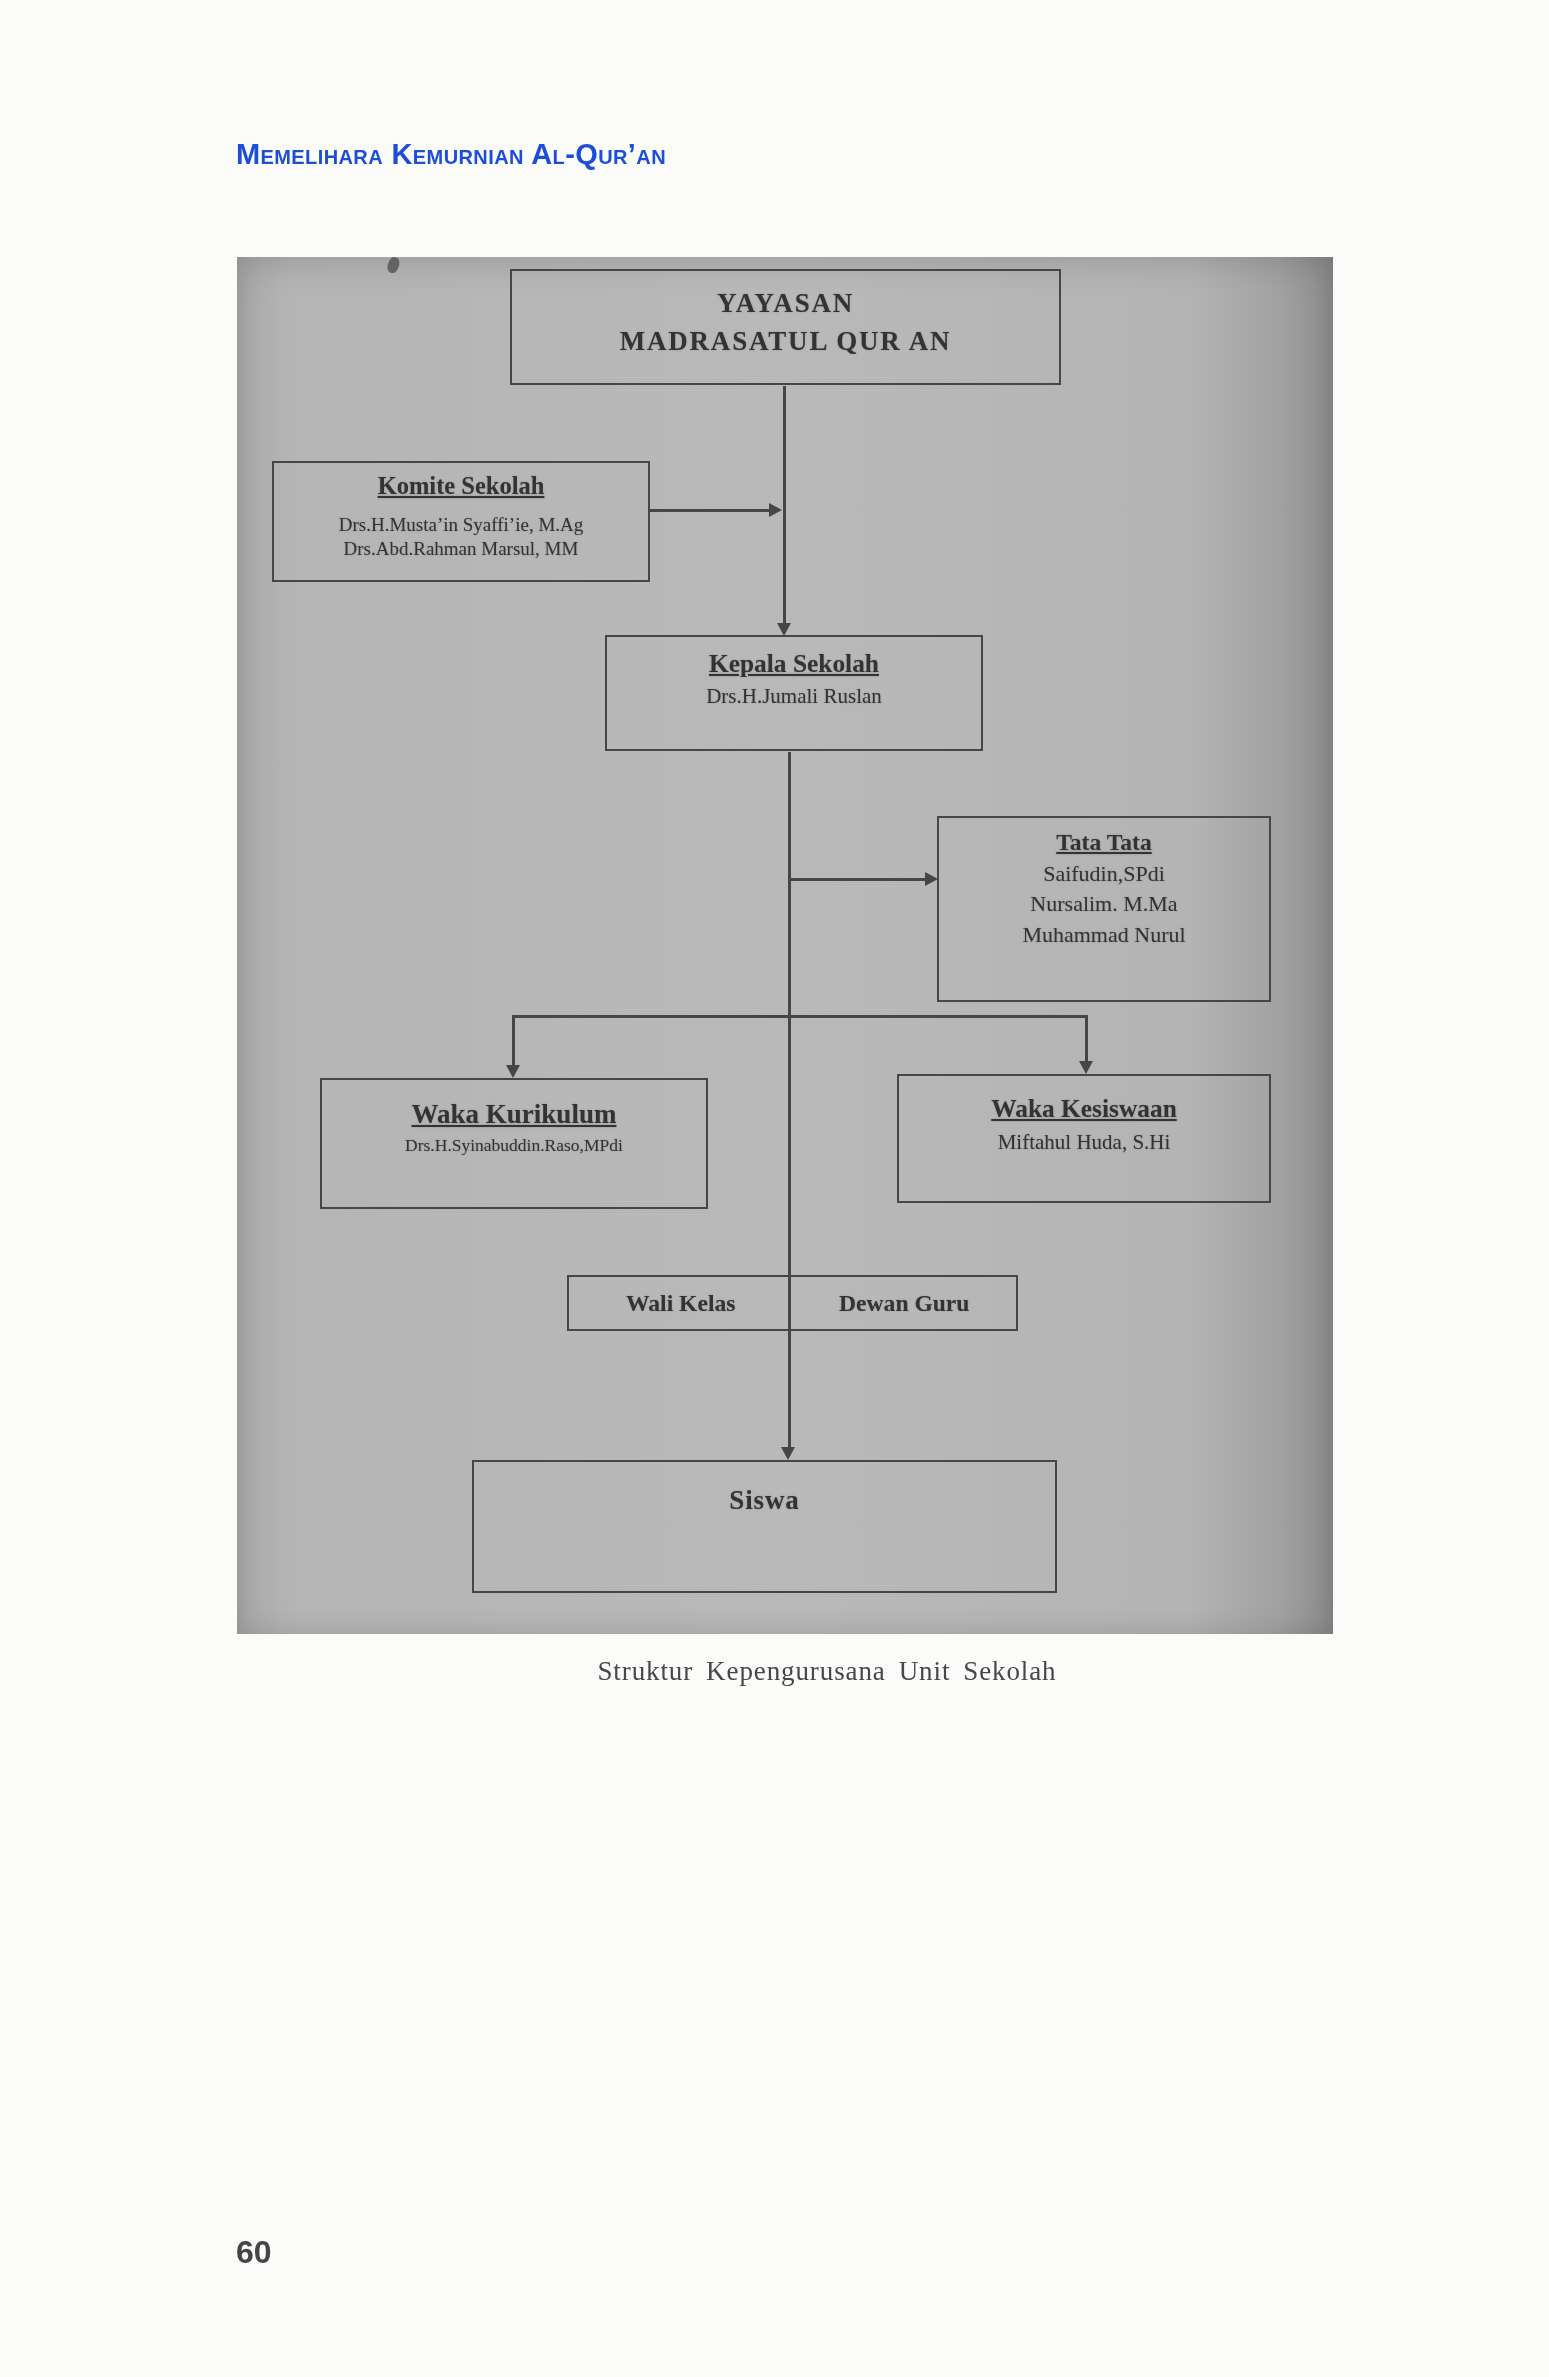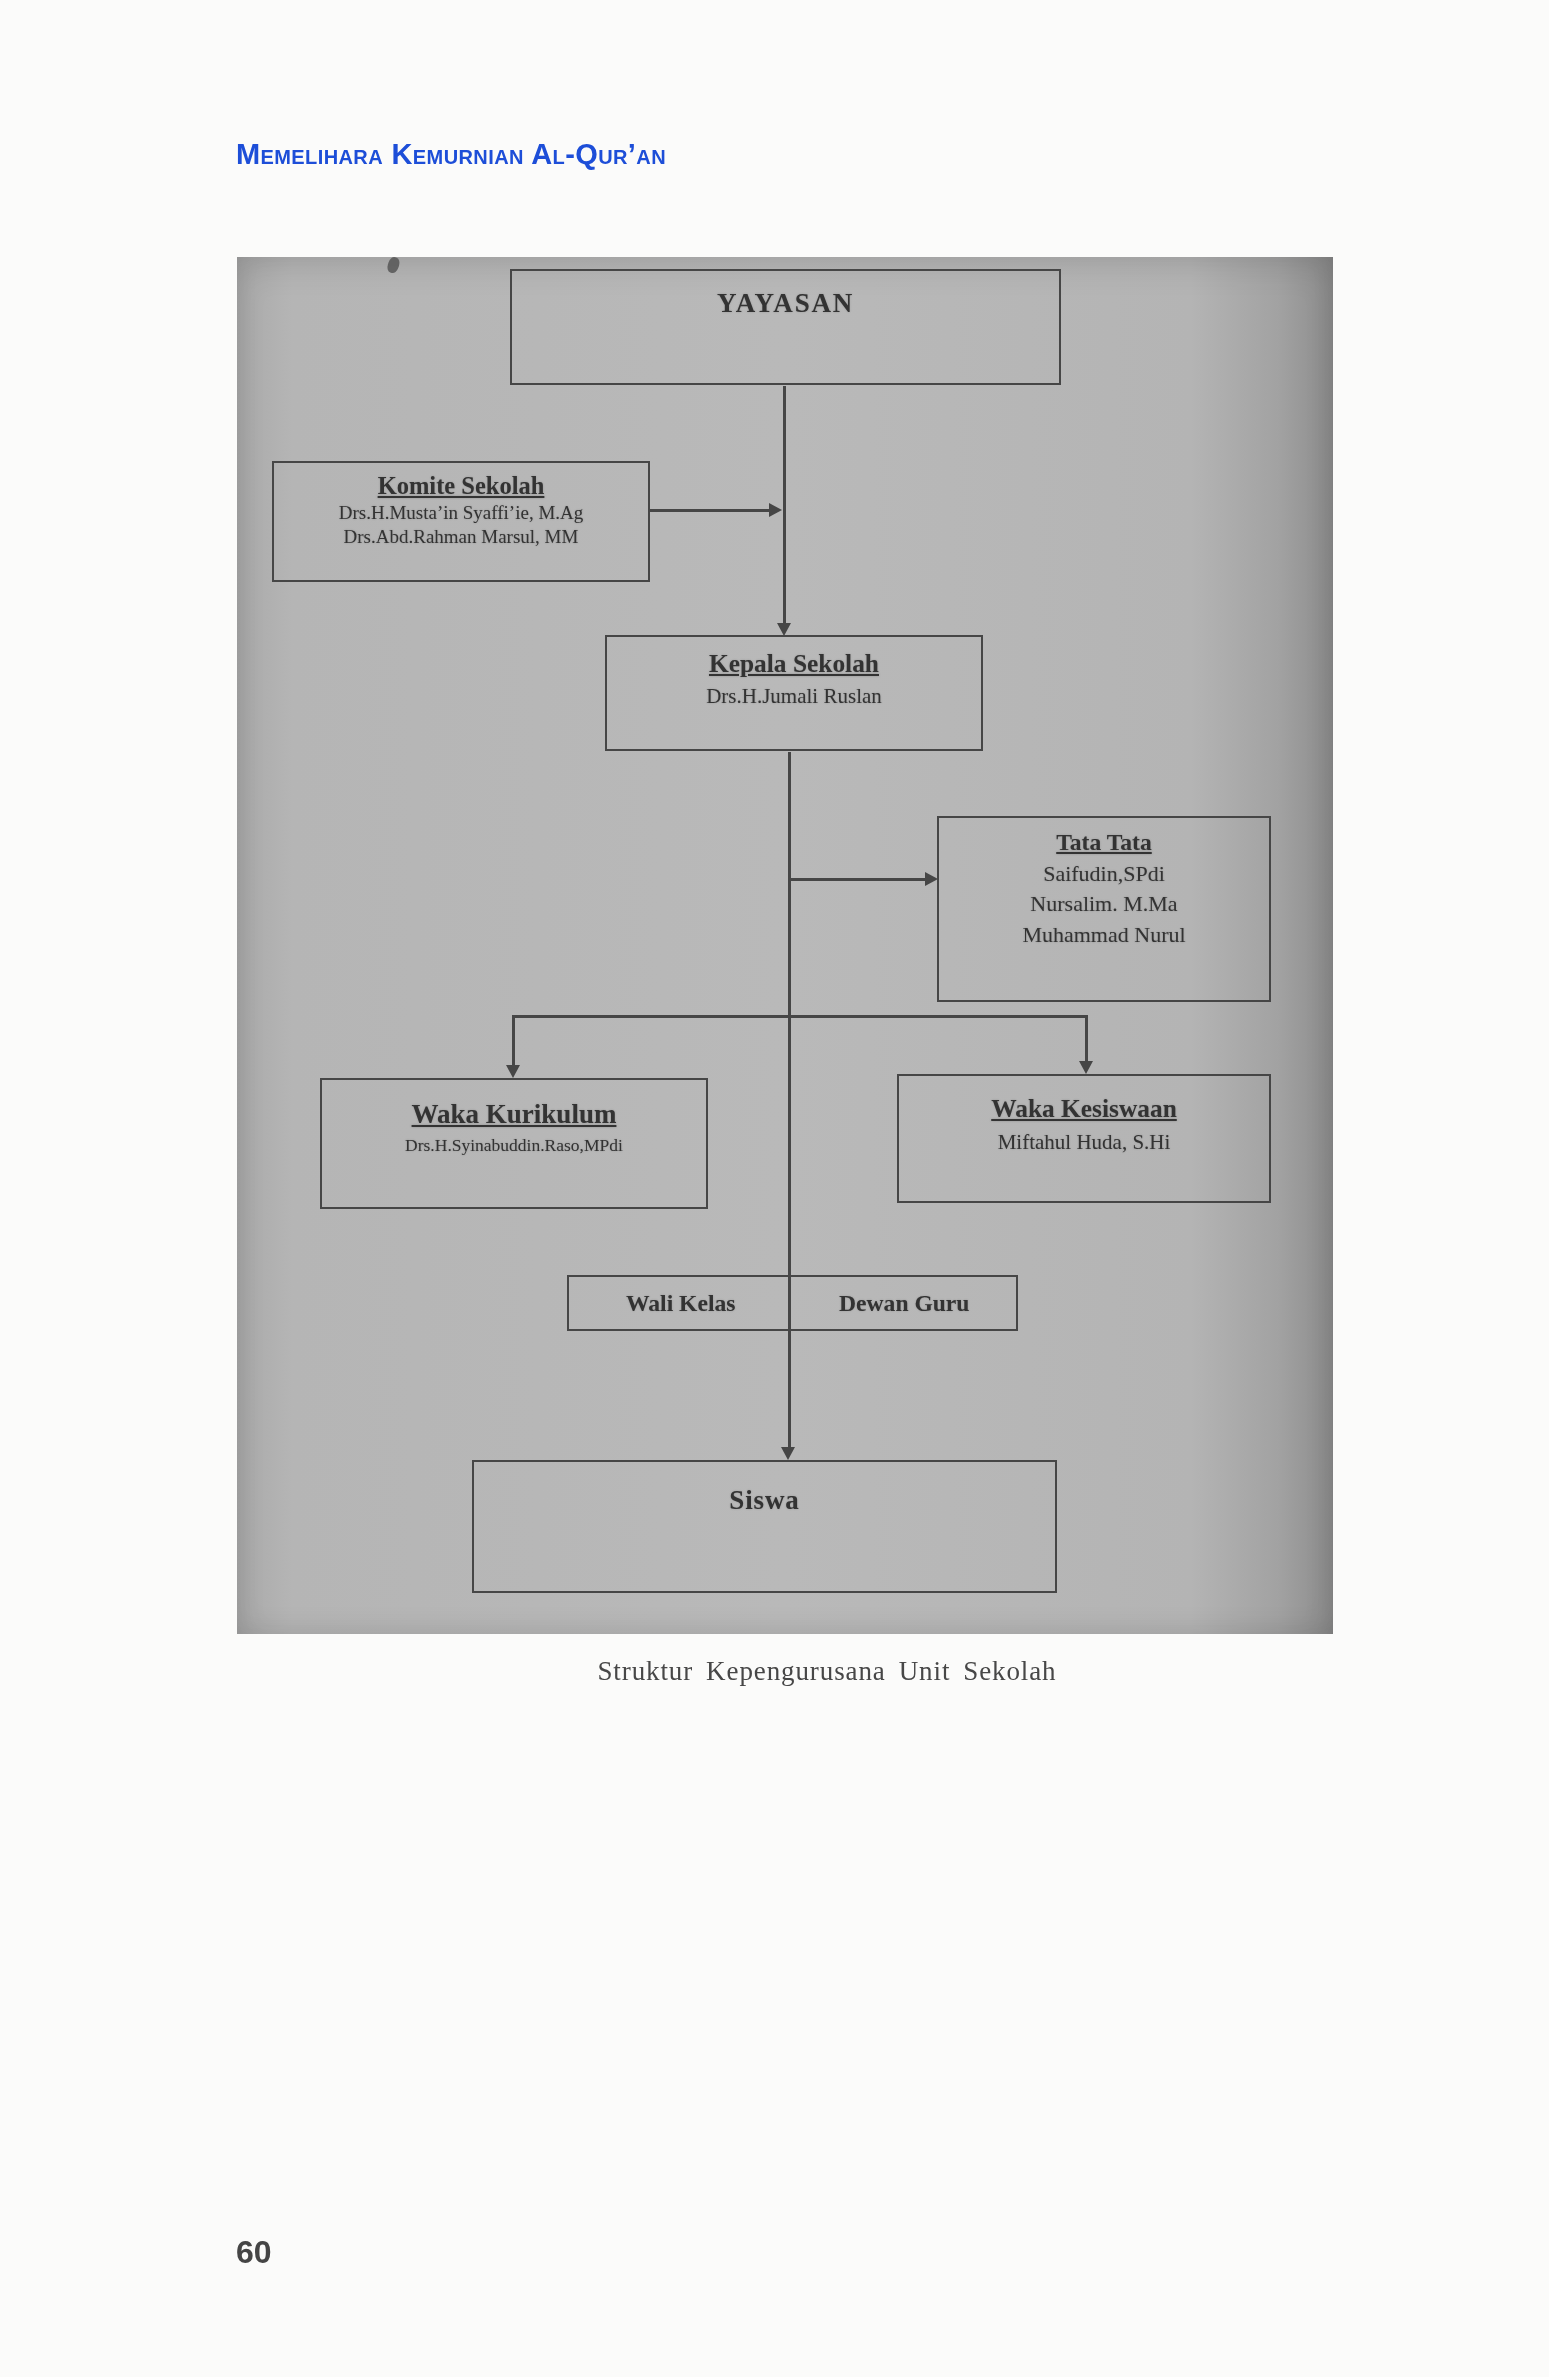--- a/index.html
+++ b/index.html
@@ -44,21 +44,21 @@
   }
   .page-number {
     position:absolute; left:236px; top:2234px;
     font-family:"Liberation Sans", sans-serif;
     font-size:32px; font-weight:700; color:#454545;
   }
   
   .b-yayasan { left:273px; top:12.3px; width:551px; height:116px; padding-top:14px;
     font-size:27px; font-weight:600; letter-spacing:1.8px; line-height:1.4; }
   .b-komite { left:35px; top:204px; width:378px; height:121px; padding-top:8.8px; }
-  .b-komite .title-u { font-size:24.5px; margin-bottom:1px; }
+  .b-komite .title-u { font-size:24.5px; margin-bottom:13px; }
   .b-komite .member { font-size:19px; line-height:1.3; }
   .b-kepala { left:368px; top:378px; width:378px; height:116px; padding-top:12.3px; }
   .b-kepala .title-u { font-size:25.4px; margin-bottom:5.3px; }
   .b-kepala .member { font-size:21px; }
   .b-tata { left:700px; top:559px; width:334px; height:186px; padding-top:10.5px; }
   .b-tata .title-u { font-size:23.6px; margin-bottom:3.5px; }
   .b-tata .member { font-size:22px; line-height:1.38; }
   .b-wakak { left:83px; top:821px; width:388px; height:131px; padding-top:19px; }
   .b-wakak .title-u { font-size:27px; margin-bottom:5.3px; }
   .b-wakak .member { font-size:17.5px; }
@@ -96,20 +96,21 @@
       <div class="arr-right" style="left:688px; top:615px;"></div>
 
       <div class="line" style="left:276px; top:758px; width:575px; height:2.6px;"></div>
       <div class="line" style="left:275px; top:758px; width:2.6px; height:51px;"></div>
       <div class="arr-down" style="left:269px; top:808px;"></div>
       <div class="line" style="left:848px; top:758px; width:2.6px; height:46px;"></div>
       <div class="arr-down" style="left:842px; top:804px;"></div>
 
       <div class="box b-yayasan">
         <span class="member">YAYASAN</span>
+        <span class="member">MADRASATUL QUR AN</span>
       </div>
 
       <div class="box b-komite">
         <span class="title-u">Komite Sekolah</span>
         <span class="member">Drs.H.Musta’in Syaffi’ie, M.Ag</span>
         <span class="member">Drs.Abd.Rahman Marsul, MM</span>
       </div>
 
       <div class="box b-kepala">
         <span class="title-u">Kepala Sekolah</span>

